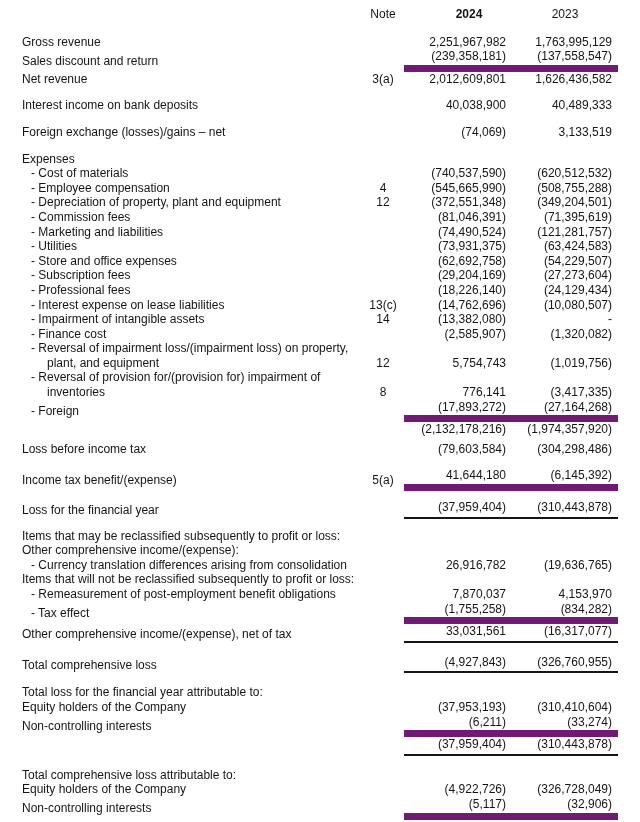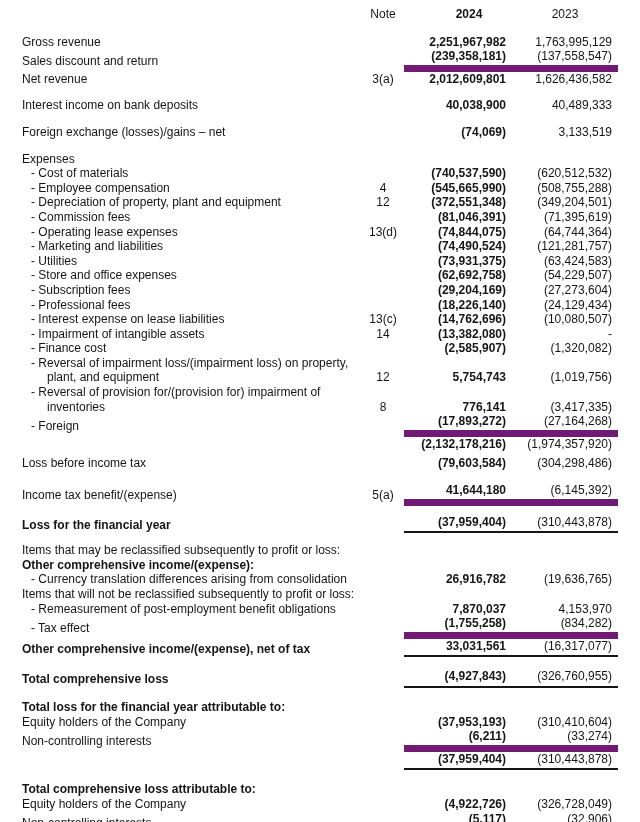--- a/index.html
+++ b/index.html
@@ -27,27 +27,27 @@
     color:#151515;
     white-space:nowrap;
   }
   .col-label{width:340px;}
   .col-note{width:42px;}
   .col-v24{width:104px;}
   .col-v23{width:110px;}
   td.label{text-align:left;overflow:visible;}
   td.note{text-align:center;}
   td.val{text-align:right;}
-  td.v24{font-weight:bold;padding-right:2px;}
+  td.v24{font-weight:normal;padding-right:2px;}
   td.v23{padding-right:6px;}
   td.rule-thin{border-bottom:7px solid #701a75;padding-bottom:1px;}
   td.rule-thick{border-bottom:2.5px solid #151515;padding-bottom:2px;}
   td.ind1{padding-left:9px;}
   td.ind2{padding-left:25px;}
-  td.b{font-weight:bold;}
+  td.b{font-weight:normal;}
   th{text-align:center;}
   th.hdr-note{font-weight:normal;}
   th.hdr-2024{font-weight:bold;padding-left:26px;}
   th.hdr-2023{font-weight:normal;padding-left:4px;}
   tr.spacer td{line-height:0;font-size:0;}
 </style>
 </head>
 <body>
 
 <div class="page">
@@ -133,26 +133,20 @@
           <td class="val v24">(372,551,348)</td>
           <td class="val v23">(349,204,501)</td>
         </tr>
         <tr>
           <td class="label ind1">- Commission fees</td>
           <td class="note"></td>
           <td class="val v24">(81,046,391)</td>
           <td class="val v23">(71,395,619)</td>
         </tr>
         <tr>
-          <td class="label ind1">- Operating lease expenses</td>
-          <td class="note">13(d)</td>
-          <td class="val v24">(74,844,075)</td>
-          <td class="val v23">(64,744,364)</td>
-        </tr>
-        <tr>
           <td class="label ind1">- Marketing and liabilities</td>
           <td class="note"></td>
           <td class="val v24">(74,490,524)</td>
           <td class="val v23">(121,281,757)</td>
         </tr>
         <tr>
           <td class="label ind1">- Utilities</td>
           <td class="note"></td>
           <td class="val v24">(73,931,375)</td>
           <td class="val v23">(63,424,583)</td>

